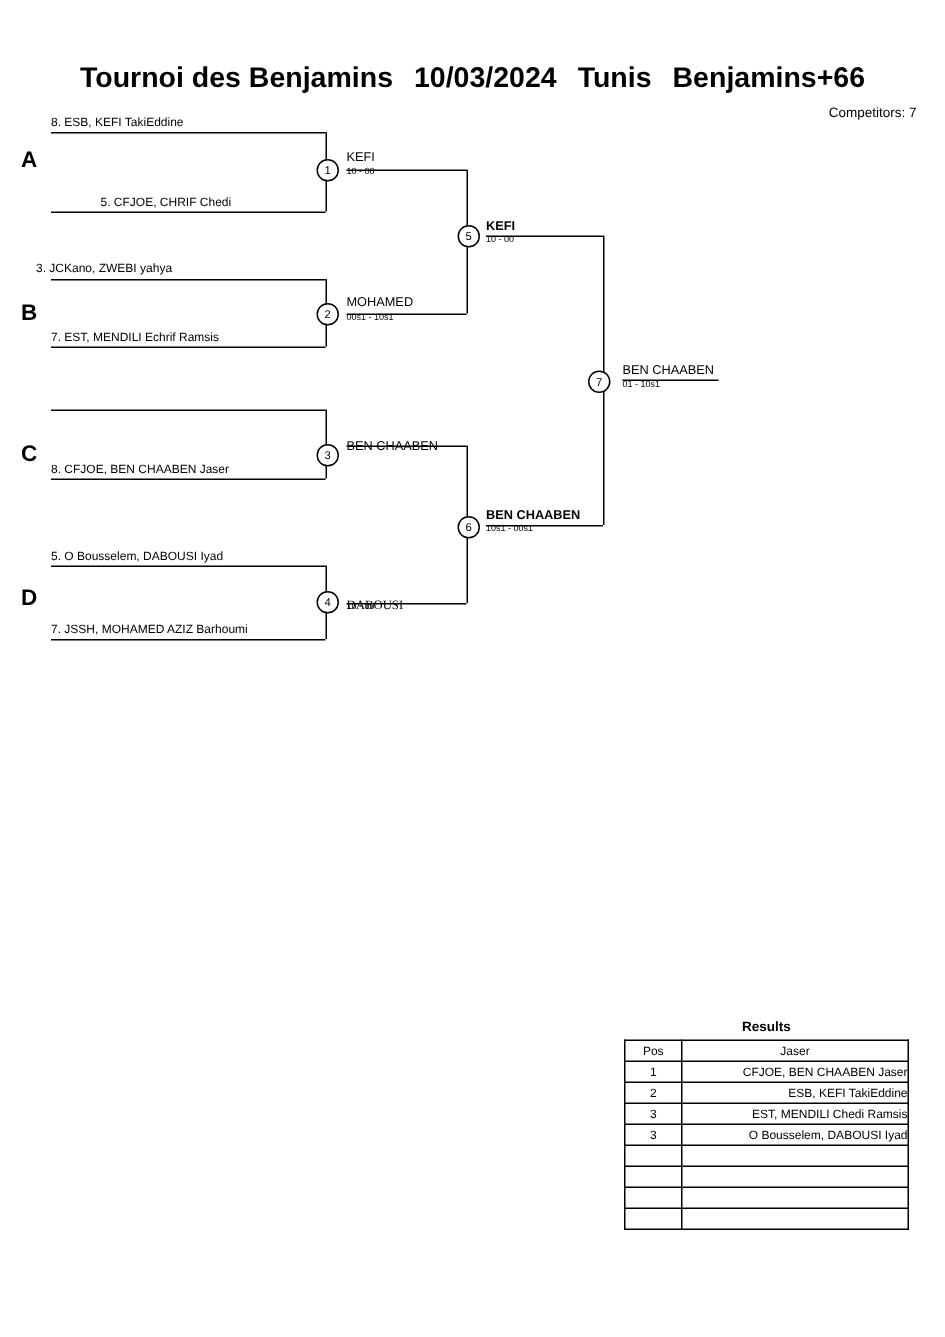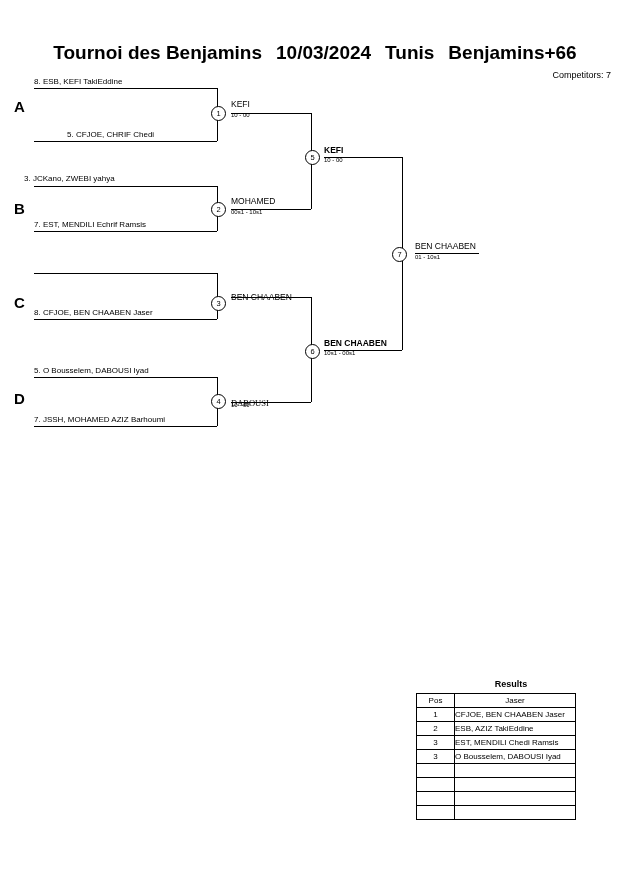--- a/index.html
+++ b/index.html
@@ -111,35 +111,35 @@
     margin-top: 24px;
   }
   .results-title {
     font-size: 9px;
     font-weight: bold;
     text-align: center;
     margin-bottom: 4px;
   }
   table.results {
     border-collapse: collapse;
-    width: 160px;
+    width: 190px;
     table-layout: fixed;
   }
   table.results th, table.results td {
     border: 1px solid #000;
     font-size: 8px;
     height: 13px;
     padding: 0;
     font-weight: normal;
     text-align: center;
     vertical-align: middle;
   }
   table.results th { font-weight: normal; }
   table.results col.pos { width: 38px; }
-  table.results td.name { text-align: left; }
+  table.results td.name { text-align: right; }
   table.results tr.empty td { height: 13px; }
 </style>
 </head>
 <body>
 
 <div class="page">
 
   <div class="header">
     <div class="header-title">
       <span>Tournoi des Benjamins</span><span class="sp-md"></span><span>10/03/2024</span><span class="sp-md"></span><span>Tunis</span><span class="sp-md"></span><span>Benjamins+66</span>
@@ -235,21 +235,21 @@
           <th>Jaser</th>
         </tr>
       </thead>
       <tbody>
         <tr>
           <td>1</td>
           <td class="name">CFJOE, BEN CHAABEN Jaser</td>
         </tr>
         <tr>
           <td>2</td>
-          <td class="name">ESB, AZIZ TakiEddine</td>
+          <td class="name">ESB, KEFI TakiEddine</td>
         </tr>
         <tr>
           <td>3</td>
           <td class="name">EST, MENDILI Chedi Ramsis</td>
         </tr>
         <tr>
           <td>3</td>
           <td class="name">O Bousselem, DABOUSI Iyad</td>
         </tr>
         <tr class="empty">

